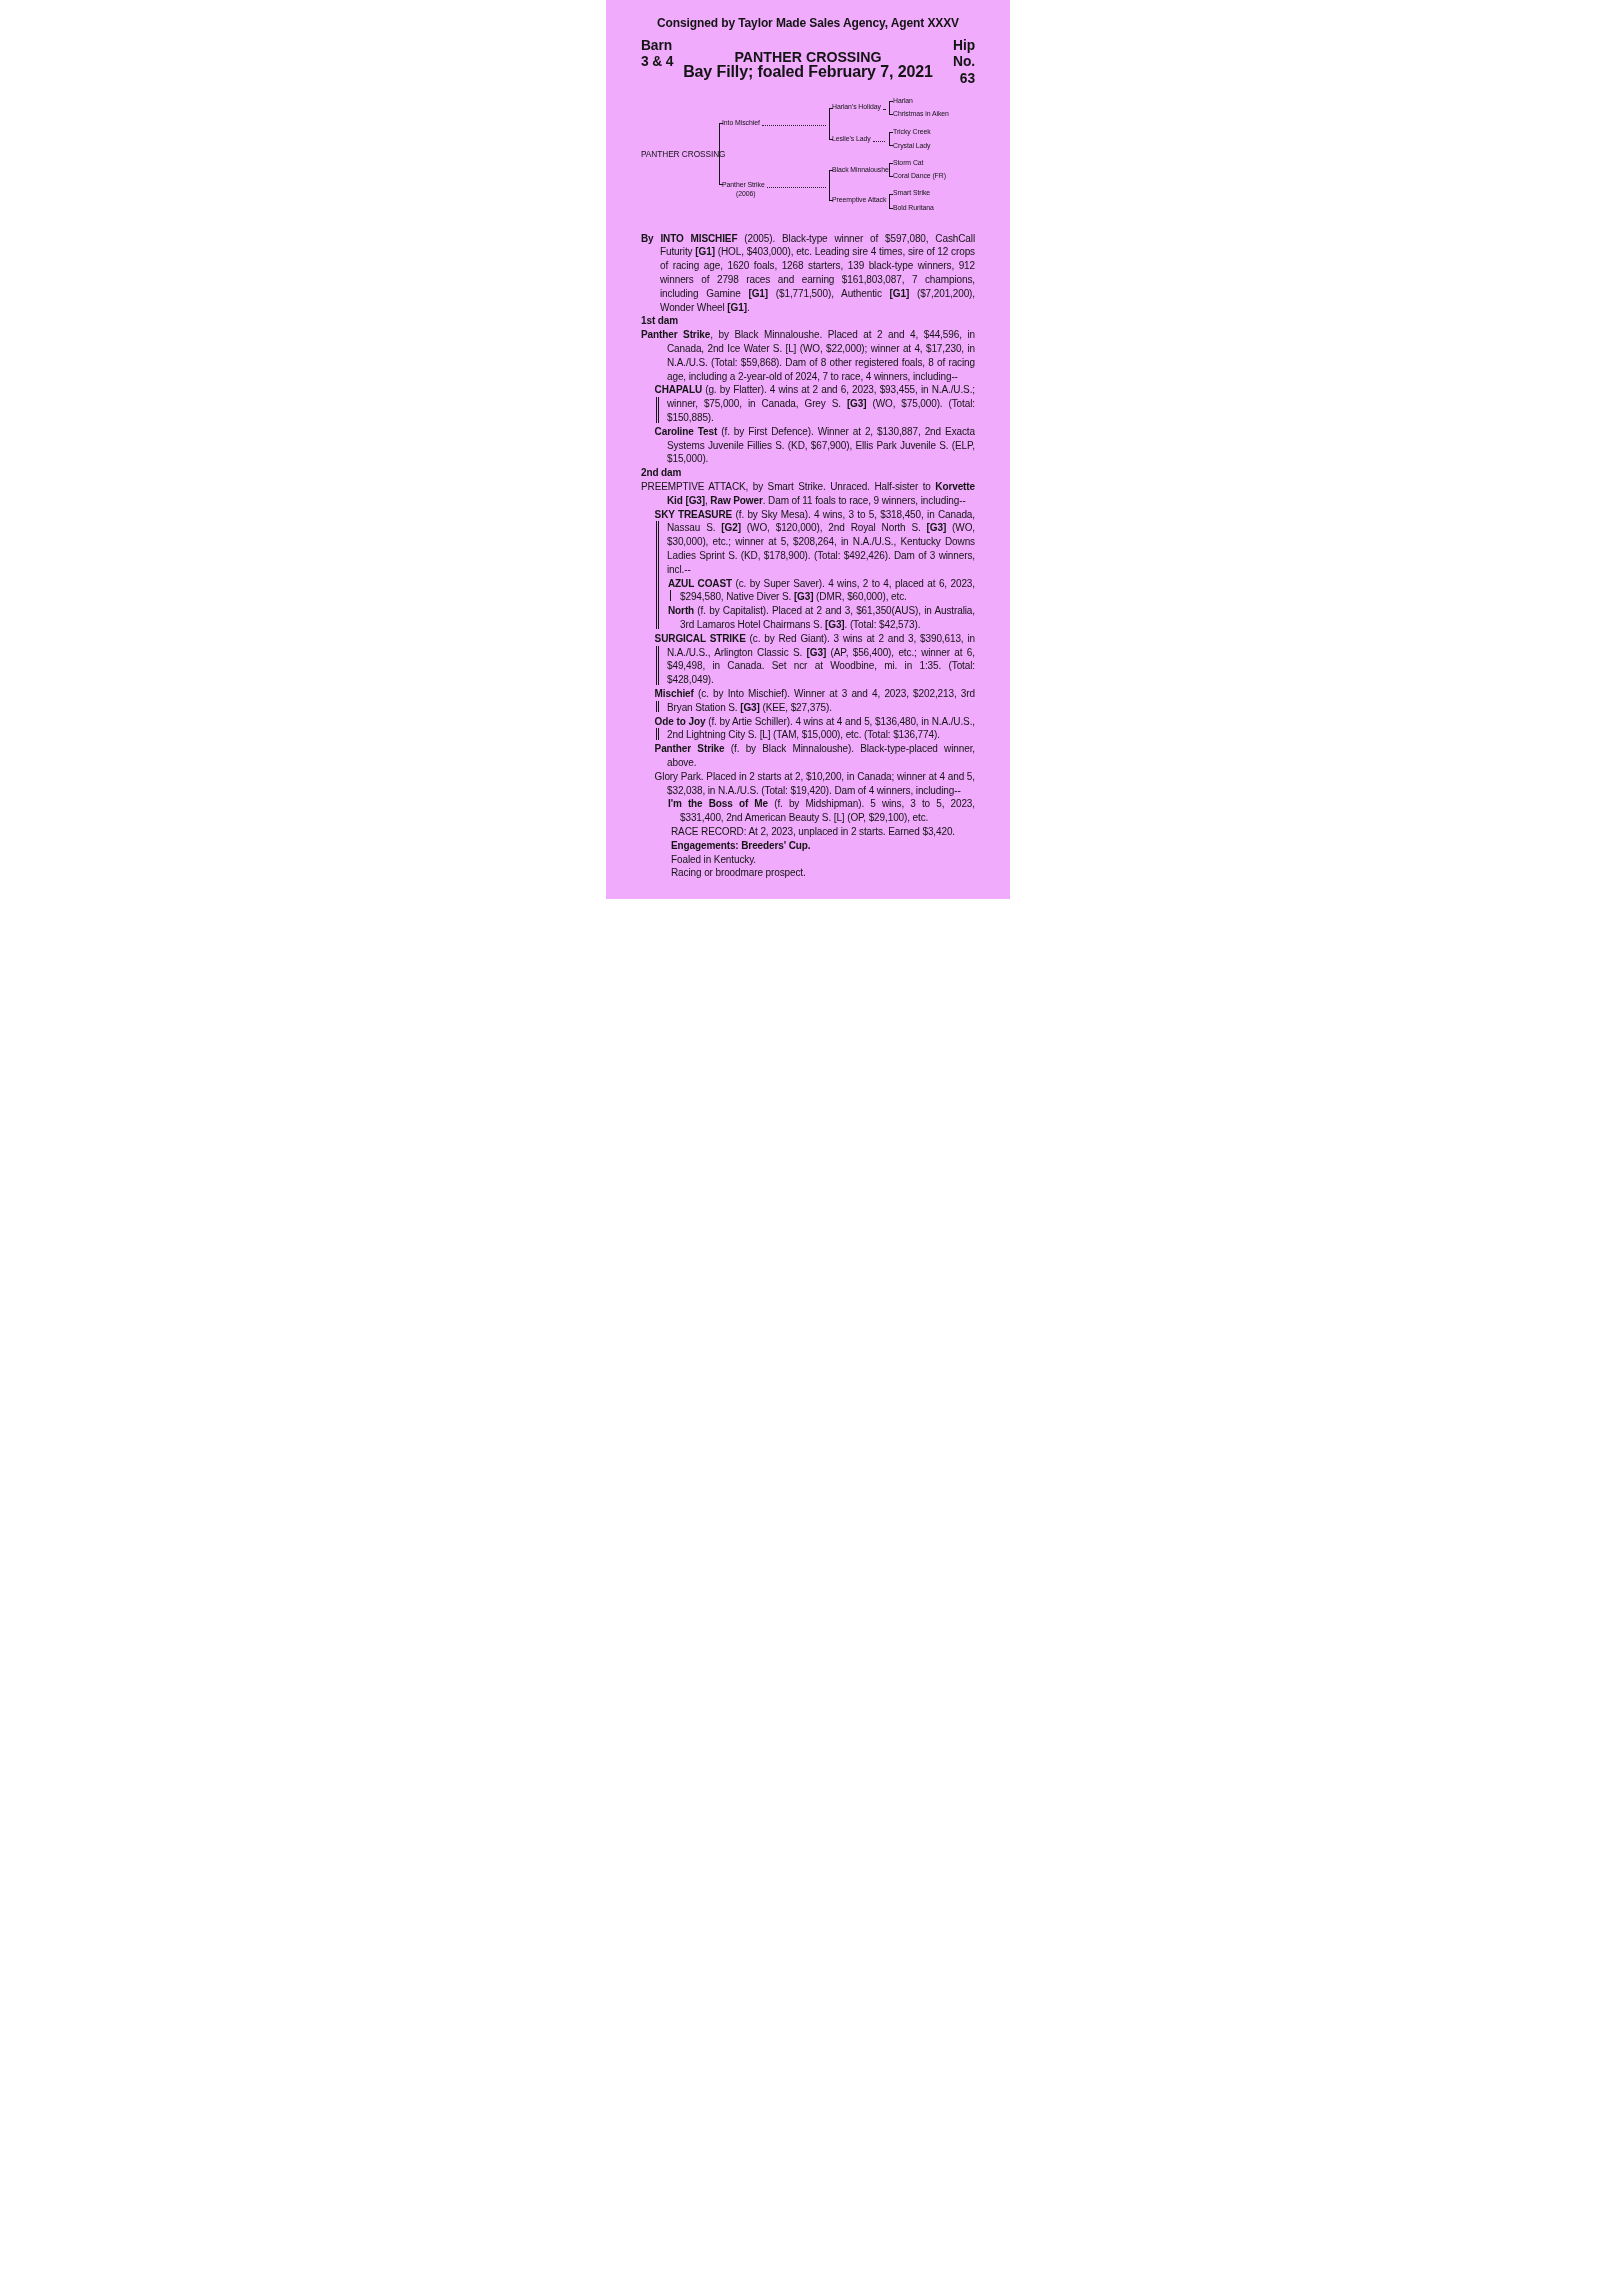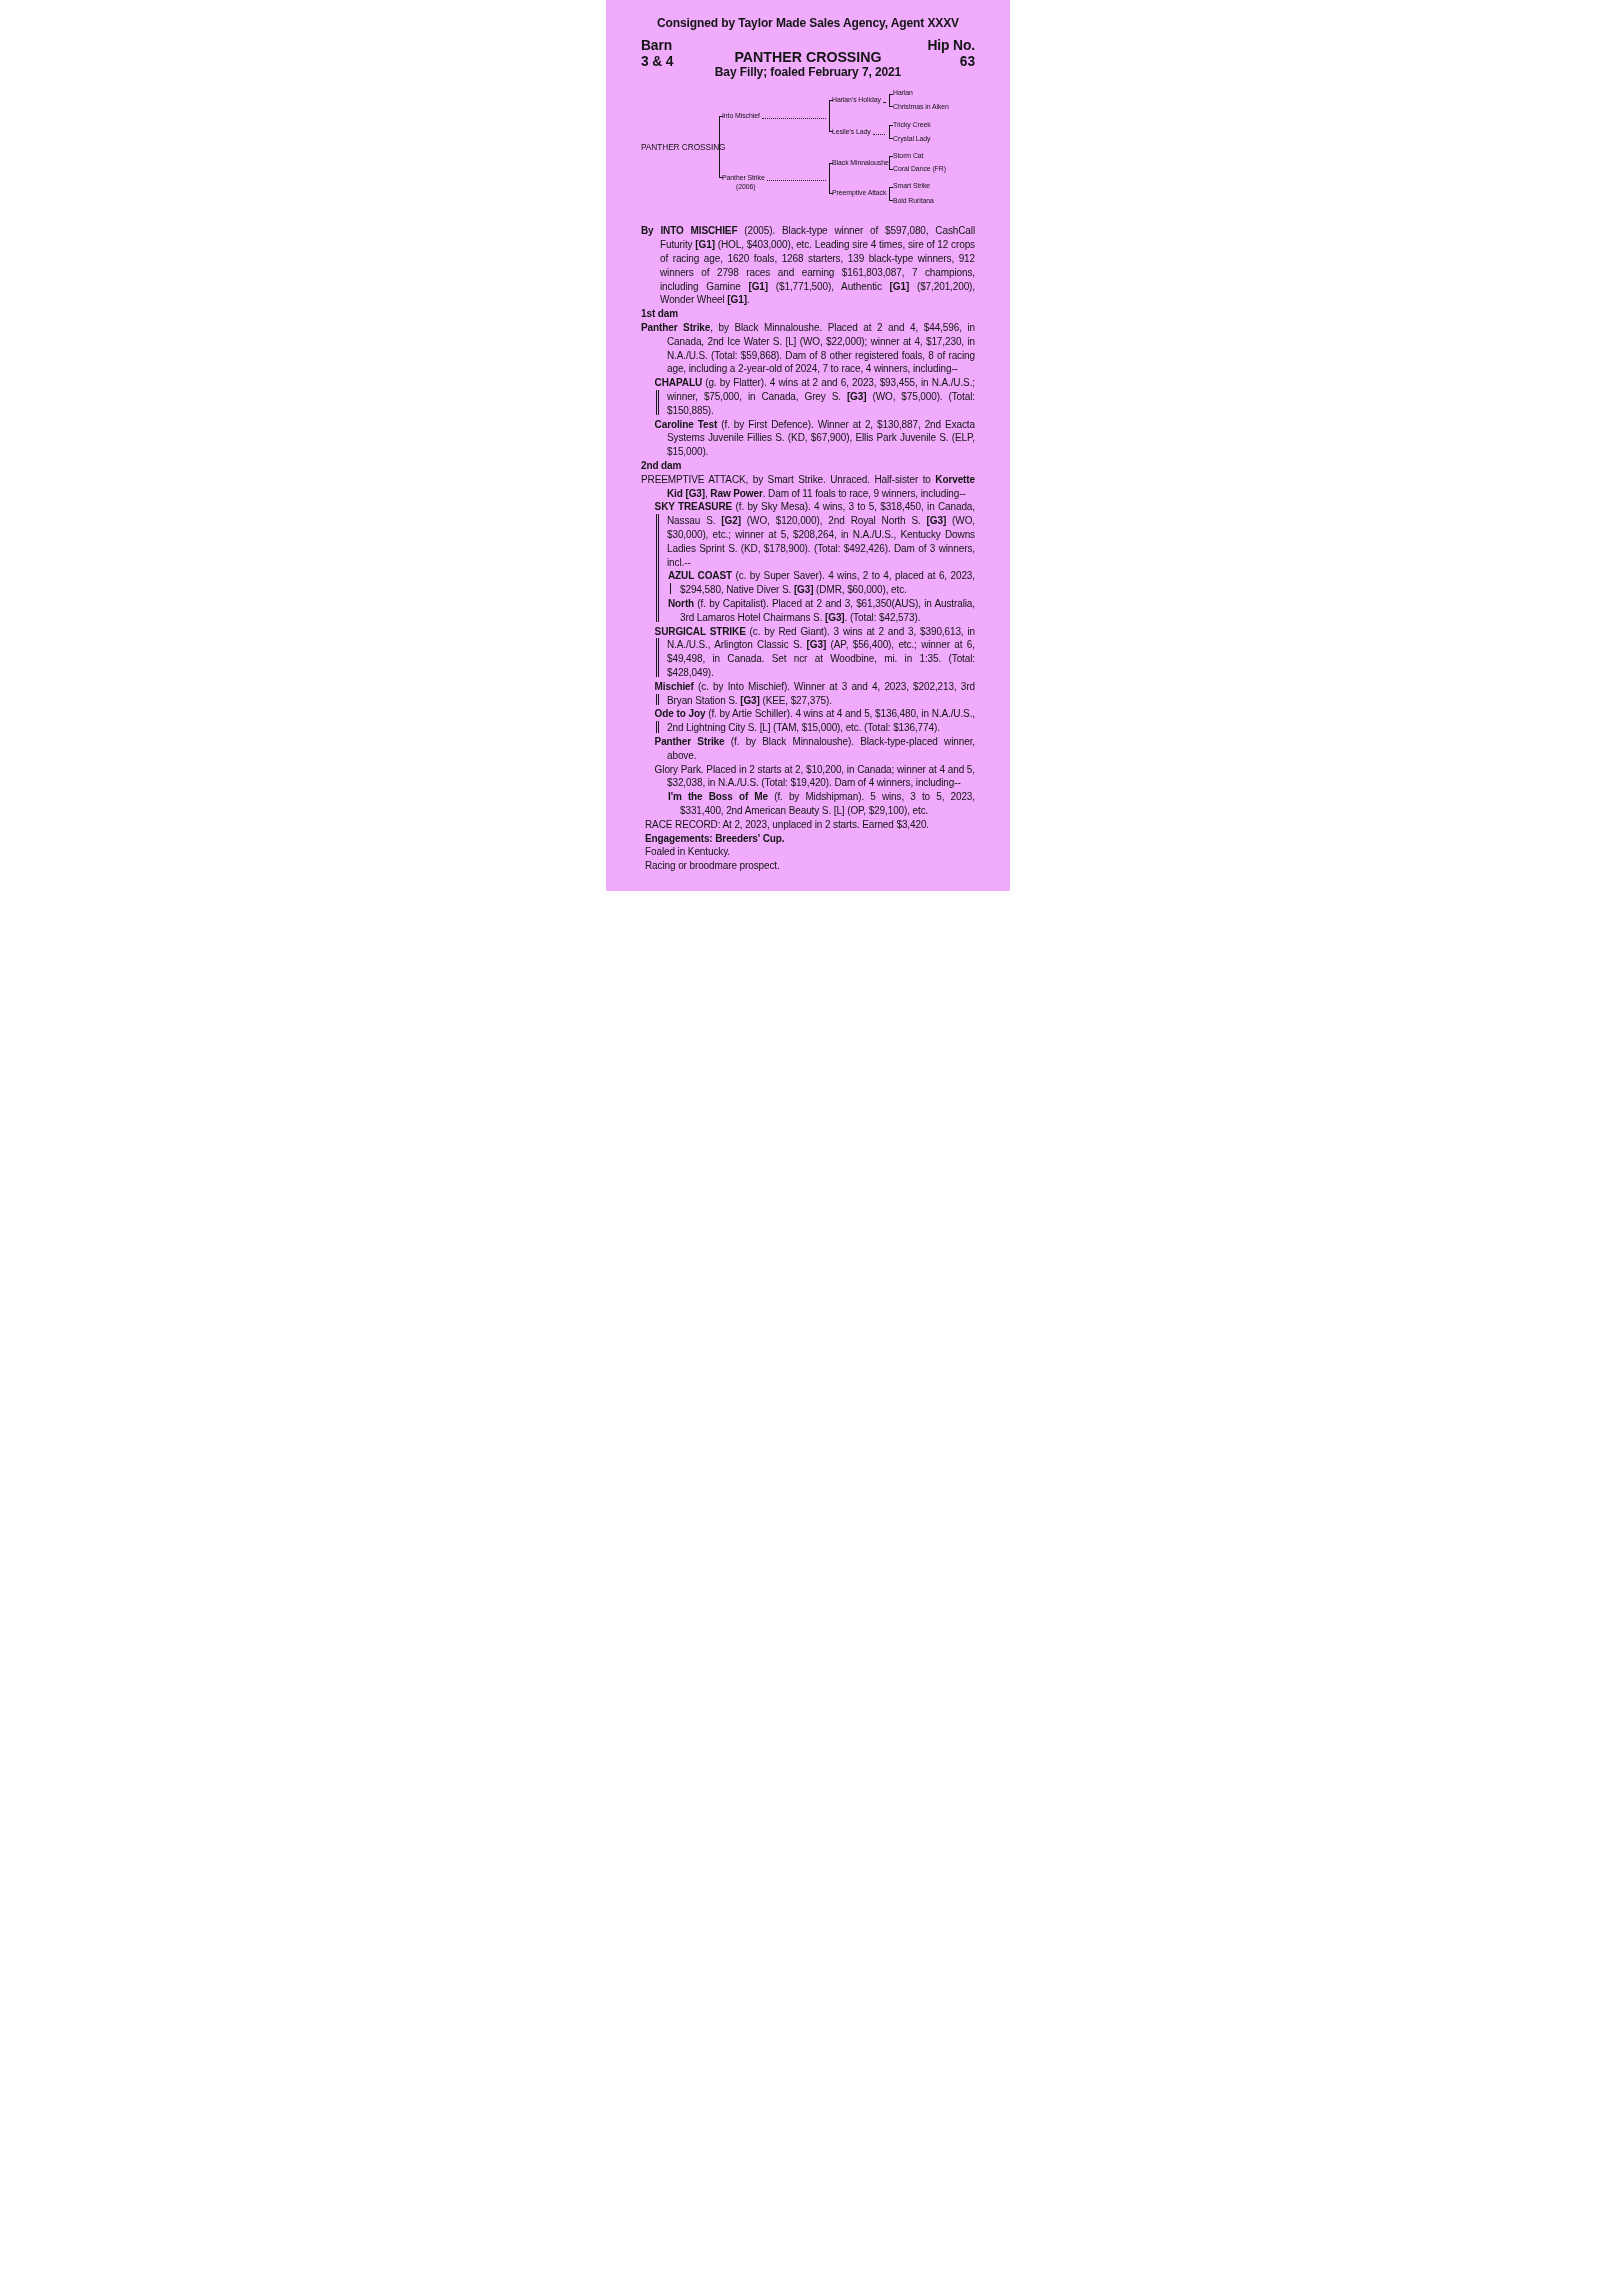--- a/index.html
+++ b/index.html
@@ -14,41 +14,41 @@
     box-sizing:border-box;
     padding:17.4px 35px 18.4px 35px;
   }
   
   .consigned { text-align:center; font-weight:bold; font-size:12px; line-height:13.8px; }
   .head-row { display:grid; grid-template-columns:1fr auto 1fr; margin-top:6.4px; }
   .barn { text-align:left; font-weight:bold; font-size:13.8px; line-height:16.5px; }
   .hip  { text-align:right; font-weight:bold; font-size:13.8px; line-height:16.5px; }
   .title-block { text-align:center; padding-top:12px; }
   .horse-title { font-weight:bold; font-size:14.2px; line-height:14.7px; letter-spacing:0; }
-  .foal-line  { font-weight:bold; font-size:12px; line-height:14.7px; margin-top:0.9px; }
+  .foal-line  { font-weight:bold; font-size:16px; line-height:14.7px; margin-top:0.9px; }
   
   .tree { position:relative; height:129px; margin-top:6.4px; font-size:6.9px; line-height:8.3px; letter-spacing:-0.01em; }
   .t-name { position:absolute; white-space:nowrap; }
   .t-subject { font-size:8.3px; }
   .t-row { position:absolute; display:flex; white-space:nowrap; }
   .t-row .nm { flex:0 0 auto; }
   .leader { flex:1 1 auto; align-self:flex-end; margin:0 1.4px 1.4px 2.3px; border-bottom:0.9px dotted #222; height:0; }
   .bracket { position:absolute; border-left:0.5px solid #161616; width:2.8px; }
   .bracket::before, .bracket::after { content:""; position:absolute; left:0; width:2.8px; border-top:0.5px solid #161616; }
   .bracket::before { top:0; }
   .bracket::after  { bottom:0; }
   
   .bodytext { margin-top:9.2px; font-size:10px; line-height:13.8px; }
   .para { text-align:justify; }
   .b { font-weight:bold; }
   .lvl0      { padding-left:19px; text-indent:-19px; }  
   .lvl0-deep { padding-left:26px; text-indent:-26px; }  
   .lvl1      { padding-left:26px; text-indent:-12.4px; }  
   .lvl2      { padding-left:39px; text-indent:-12px; }  
-  .plain     { padding-left:4px;  text-indent:0; }
+  .plain     { padding-left:4px;  text-indent:0;margin-left:26px; }
   .sect-head { font-weight:bold; }
   .block { position:relative; }
   .rule2 { position:relative; }
   .rule2::before {
     content:""; position:absolute; left:15px; top:13.8px; bottom:2.3px;
     width:1.4px; border-left:0.5px solid #161616; border-right:0.5px solid #161616;
   }
   .rule1 { position:relative; }
   .rule1::before {
     content:""; position:absolute; left:28.5px; top:13.8px; bottom:3.2px;

